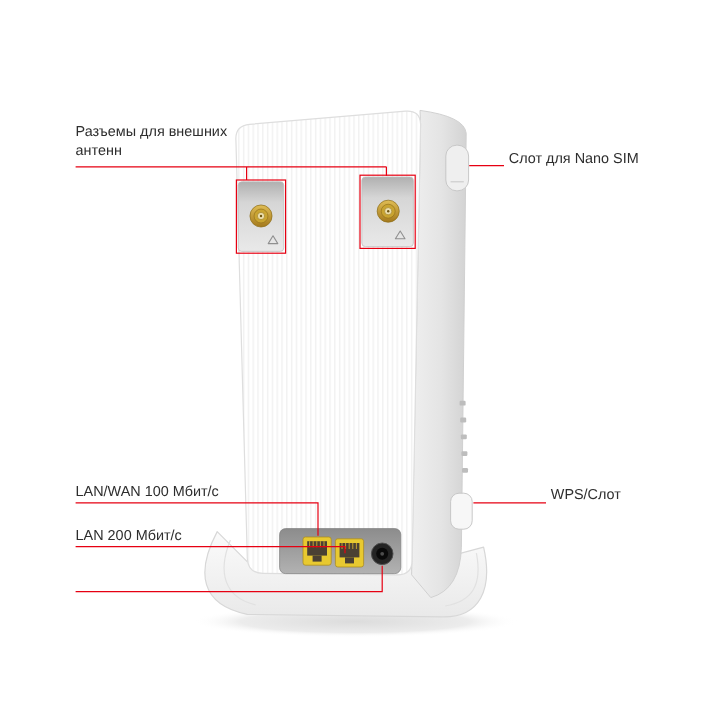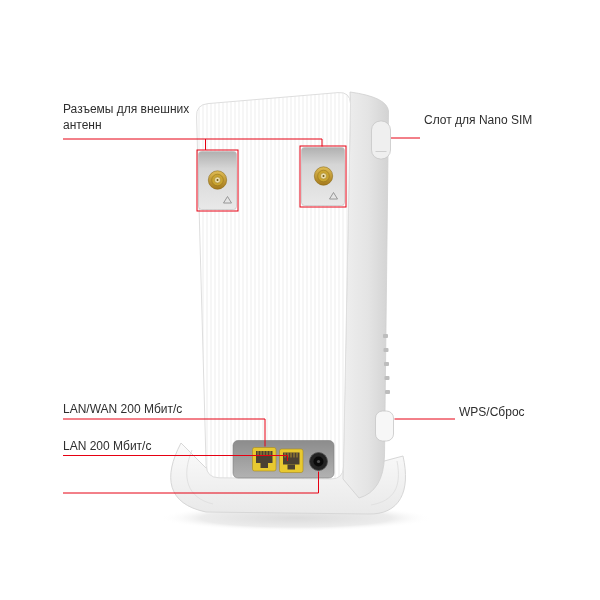--- a/index.html
+++ b/index.html
@@ -129,18 +129,18 @@
       <rect x="300" y="146" width="46" height="61"></rect>
       <path d="M 391 138 H 420"></path>
       <path d="M 63 419 H 265 V 446.5"></path>
       <path d="M 63 455.5 H 287.5 V 461"></path>
       <path d="M 63 493 H 318.5 V 471.5"></path>
       <path d="M 394.5 419 H 455"></path>
     </g>
   </svg>
 
   <div class="label" style="left:63px; top:101px; width:140px">Разъемы для внешних антенн</div>
-  <div class="label" style="left:424px; top:112px">Слот для Nano SIM</div>
-  <div class="label" style="left:63px; top:401px">LAN/WAN 200 Мбит/с</div>
+  <div class="label" style="left:424px; top:124px">Слот для Nano SIM</div>
+  <div class="label" style="left:63px; top:401px">LAN/WAN 100 Мбит/с</div>
   <div class="label" style="left:63px; top:438px">LAN 200 Мбит/с</div>
-  <div class="label" style="left:459px; top:404px">WPS/Сброс</div>
+  <div class="label" style="left:459px; top:404px">WPS/Слот</div>
 
 </div>
 
 </body></html>

